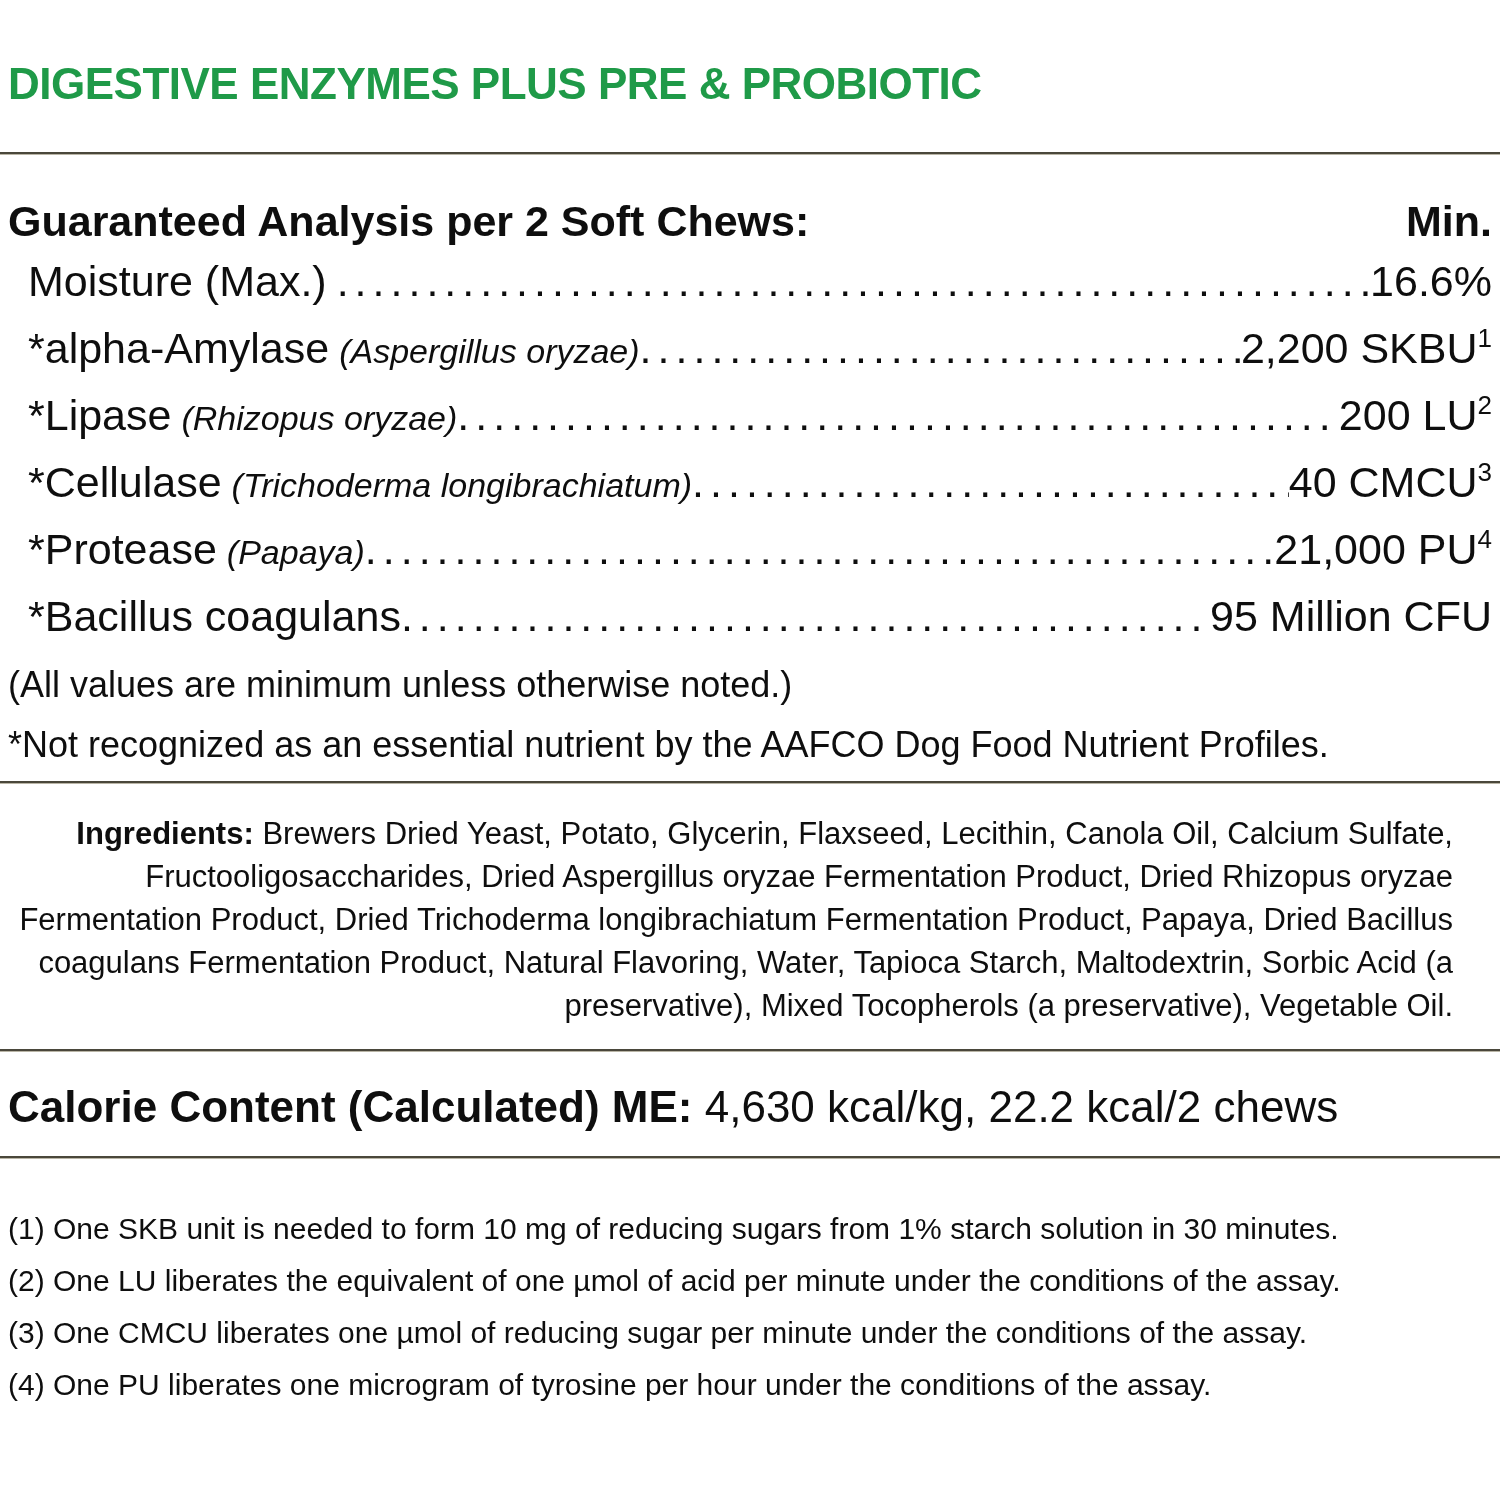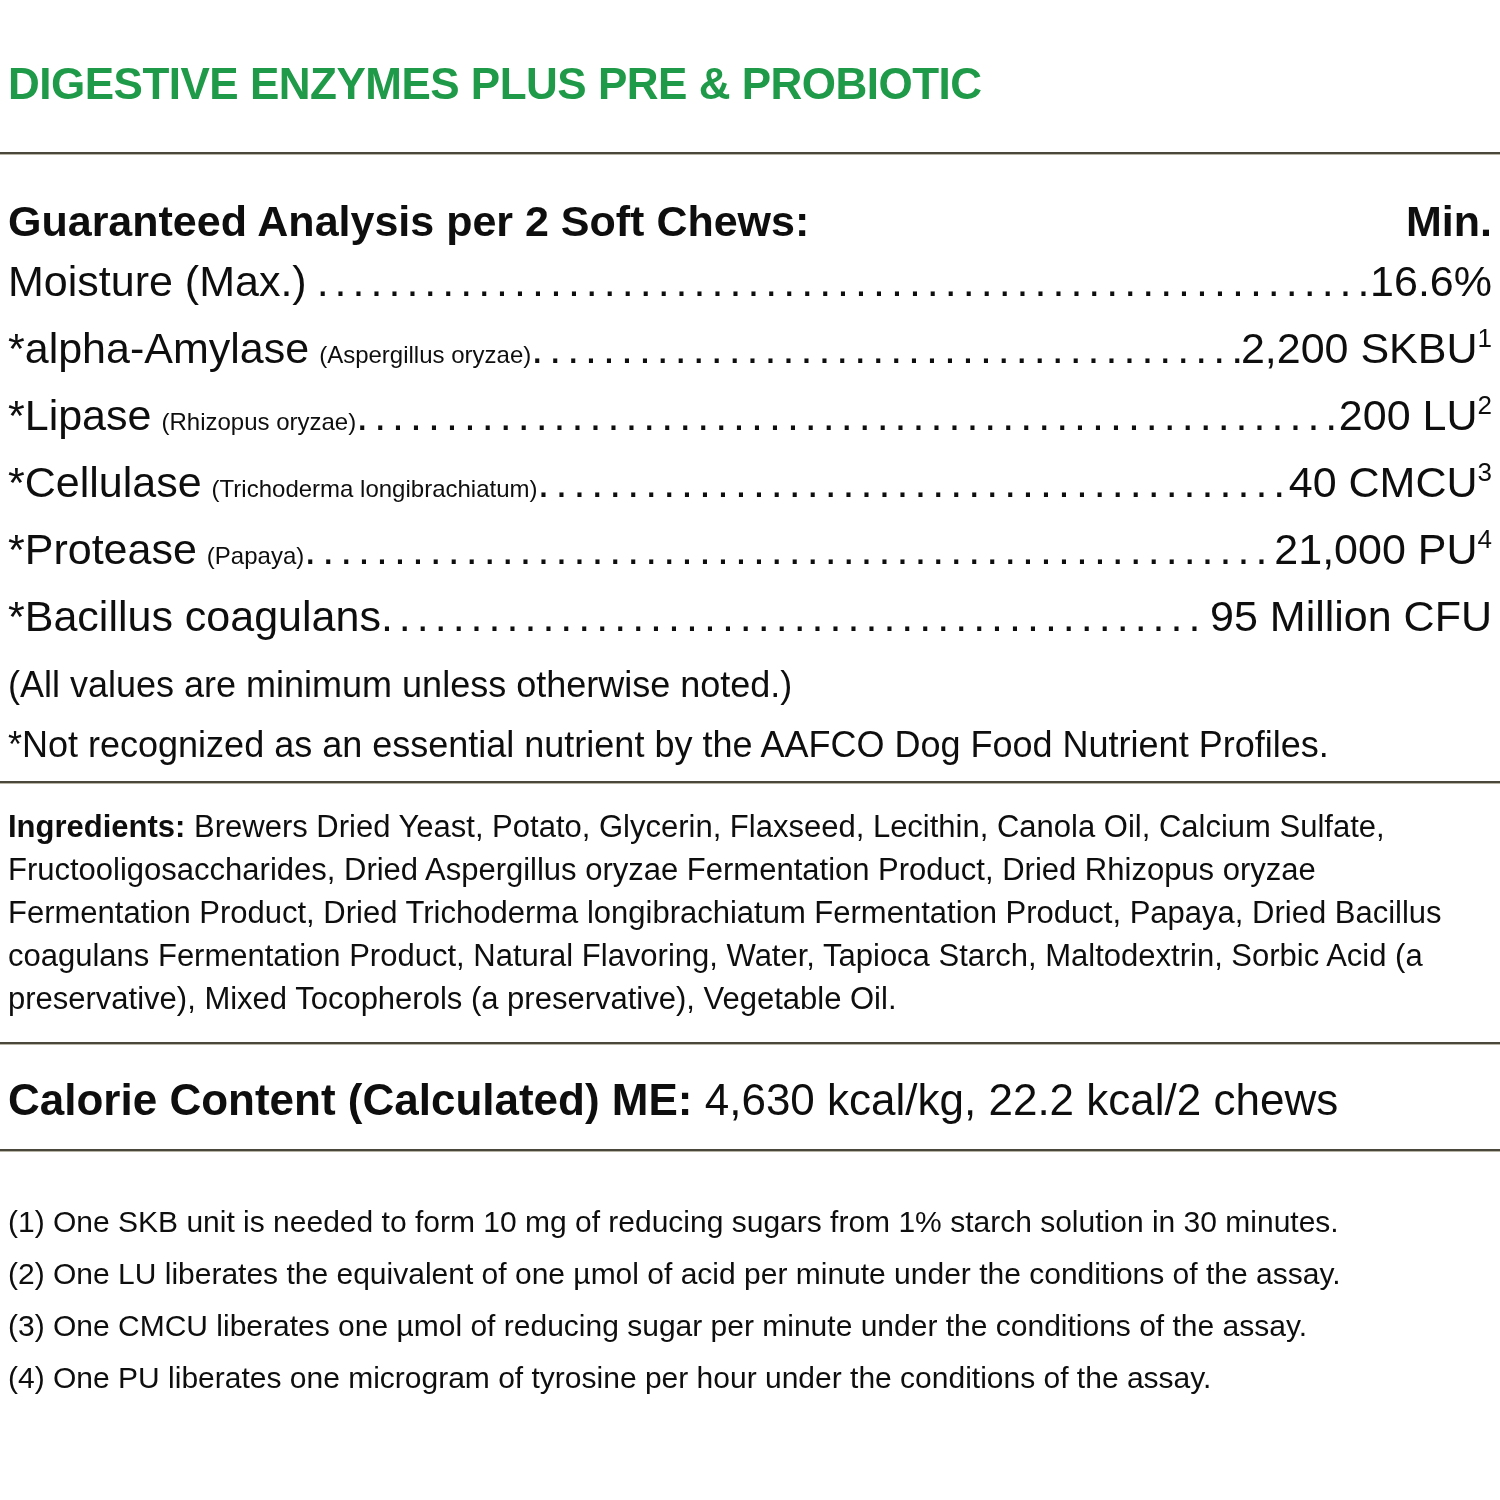--- a/index.html
+++ b/index.html
@@ -43,24 +43,25 @@
     line-height: 60px;
   }
 
   .ga-row {
     display: flex;
     align-items: baseline;
     font-size: 43px;
     line-height: 61px;
     white-space: nowrap;
   }
-  .ga-label { flex: 0 0 auto; }
+  .ga-label { flex: 0 0 auto; margin-left: 20px; }
   .ga-species {
     flex: 0 0 auto;
-    font-size: 24px;
+    font-size: 34px;
+    font-style: italic;
     margin-left: 10px;
   }
   .ga-dots {
     flex: 1 1 auto;
     overflow: hidden;
     white-space: nowrap;
     font-size: 43px;
   }
   .ga-dots::after {
     content: "..............................................................................................................................";
@@ -75,24 +76,25 @@
   }
 
   .ga-note {
     font-size: 36px;
     line-height: 60px;
     white-space: nowrap;
   }
   .note-min { margin-top: 2px; }
 
   .ingredients {
-    margin-top: 21px;
+    margin-top: 28px;
     font-size: 31px;
     line-height: 43px;
     max-width: 1445px;
+    text-align: right;
   }
   .ingredients .bold { font-weight: bold; }
 
   .calories {
     margin-top: 32px;
     font-size: 44px;
     line-height: 46px;
   }
   .calories .bold { font-weight: bold; }
 

